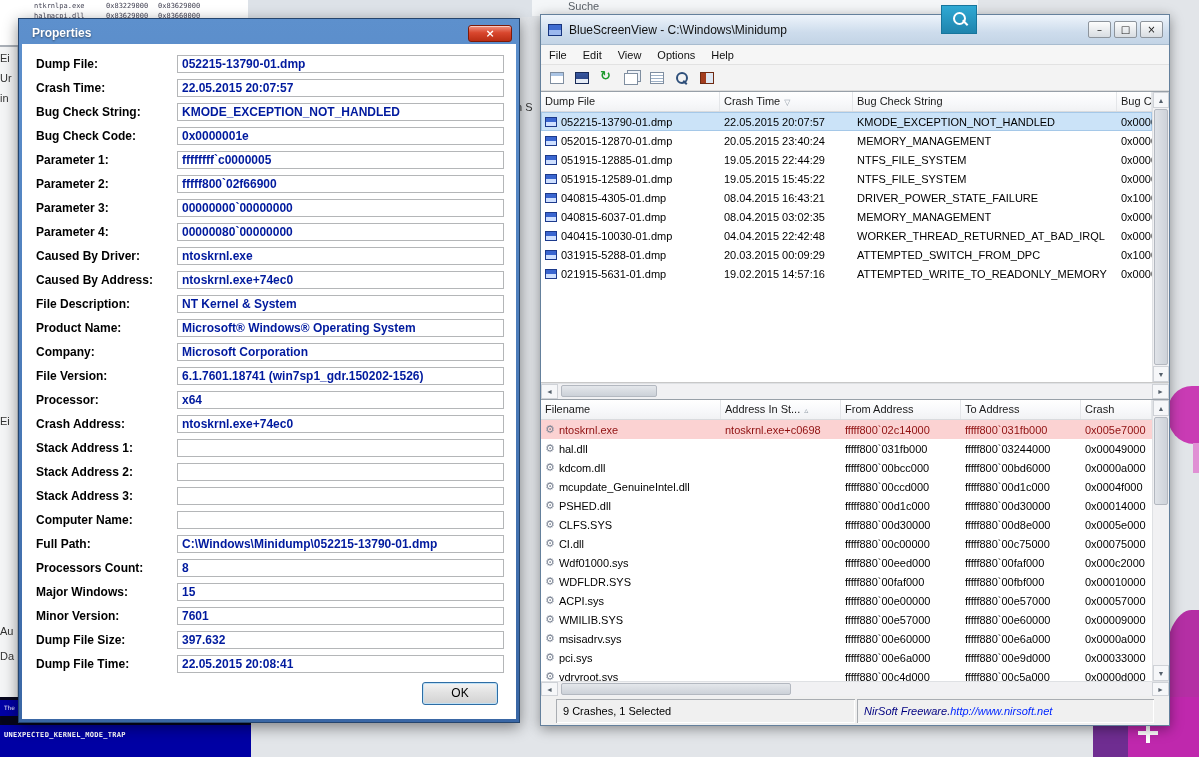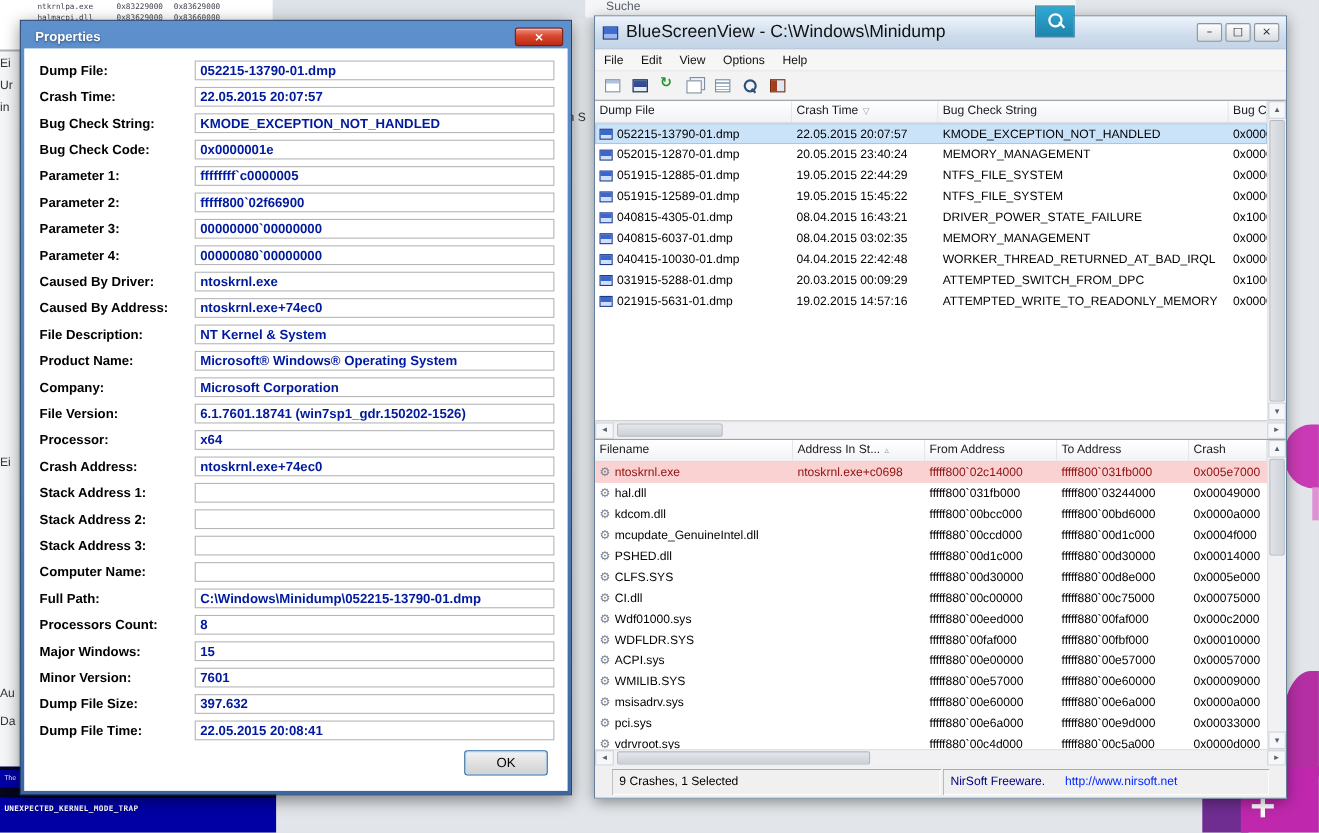--- a/index.html
+++ b/index.html
@@ -46,21 +46,21 @@
 #search-charm .lens { position:relative; width:13px; height:15px; display:block; }
 #search-charm .lens:before { content:""; position:absolute; left:0; top:0; width:9px; height:9px; border:2px solid #fff; border-radius:50%; }
 #search-charm .lens:after { content:""; position:absolute; left:9px; top:9px; width:2px; height:7px; background:#fff; transform:rotate(-45deg); transform-origin:top left; }
 
 
 #bsv-window { left:540px; top:14px; width:630px; height:712px; background:#f0f0f0;
   border:1px solid #64809c; box-shadow:0 3px 12px rgba(0,0,0,.4); z-index:10; }
 #bsv-titlebar { left:0; right:0; top:0; height:30px;
   background:linear-gradient(#eef4fb,#cddcec 60%,#c3d4e6); border-bottom:1px solid #a8bccf;
   display:flex; align-items:center; }
-#bsv-title { font-size:16px; color:#111; margin-left:2px; white-space:nowrap;text-align:right; }
+#bsv-title { font-size:12px; color:#111; margin-left:2px; white-space:nowrap;text-align:right; }
 .app-icon { width:14px; height:12px; margin:0 5px 0 7px; flex:0 0 auto;
   background:linear-gradient(#3f6cd0 55%,#9cb8ee 55%); border:1px solid #17347e; }
 #bsv-winbtns { margin-left:auto; margin-right:6px; display:flex; gap:3px; }
 .win-btn { width:23px; height:17px; background:linear-gradient(#fdfdfd,#d8dde2);
   border:1px solid #8d949c; border-radius:2px; font:10px "DejaVu Sans",sans-serif; color:#222;
   display:flex; align-items:center; justify-content:center; }
 
 #bsv-menubar { left:0; right:0; top:30px; height:20px; background:#f6f6f6;
   border-bottom:1px solid #e2e2e2; display:flex; align-items:center; }
 .menu-item { padding:0 8px; font-size:11px; color:#111; height:100%; display:flex; align-items:center; }
@@ -115,21 +115,21 @@
   color:#55606b; font-size:7px; display:flex; align-items:center; justify-content:center; }
 .hs-left{left:0;} .hs-right{right:0;}
 .hs-thumb { position:absolute; top:1px; height:12px; background:linear-gradient(#e4e7eb,#ccd1d8);
   border:1px solid #b3b8c0; border-radius:2px; }
 #hs1-thumb { left:20px; width:96px; }
 #hs2-thumb { left:20px; width:230px; }
 
 #bsv-status { left:0; right:0; top:681px; bottom:0; background:#f0f0f0; display:flex; align-items:stretch; padding:3px 15px 2px; gap:2px; }
 .sb-cell { box-shadow:inset 1px 1px 0 #a9adb2, inset -1px -1px 0 #ffffff; display:flex; align-items:center; padding:0 7px; font-size:11px; }
 #sb-left { width:299px; color:#000; }
-#sb-right { flex:1; gap:18px; }
+#sb-right { flex:1; gap:0;font-style:italic; }
 #sb-freeware { color:#000080; }
 #sb-url { color:#0026ff; }
 
 
 #props-dialog { left:18px; top:18px; width:502px; height:705px; z-index:20; padding:3px;
   background:linear-gradient(#5d90cd,#3a67a5); border:1px solid #25456e; box-shadow:0 4px 14px rgba(0,0,0,.45); }
 #props-titlebar { height:22px; display:flex; align-items:center; color:#fff;
   font:bold 12px "Liberation Sans",sans-serif; padding:0 4px 0 10px; text-shadow:0 1px 2px rgba(0,0,0,.5); }
 #props-close { margin-left:auto; width:44px; height:17px; border-radius:3px; color:#fff;
   background:linear-gradient(#f09180,#d9472e 45%,#b92d14); border:1px solid #7e1a08;
@@ -626,13 +626,13 @@
   </div>
 </div>
 
 <div class="fragment" style="left: 0px; top: 52px;">Ei</div>
 <div class="fragment" style="left: 0px; top: 72px;">Ur</div>
 <div class="fragment" style="left: 0px; top: 92px;">in</div>
 <div class="fragment" style="left: 0px; top: 415px;">Ei</div>
 <div class="fragment" style="left: 0px; top: 625px;">Au</div>
 <div class="fragment" style="left: 0px; top: 650px;">Da</div>
 <div class="fragment" style="left: 516px; top: 101px;">n S</div>
-<div class="fragment" style="left: 551px; top: 0px; color: rgb(90, 97, 104);">Suche</div>
+<div class="fragment" style="left: 568px; top: 0px; color: rgb(90, 97, 104);">Suche</div>
 
 </body></html>

